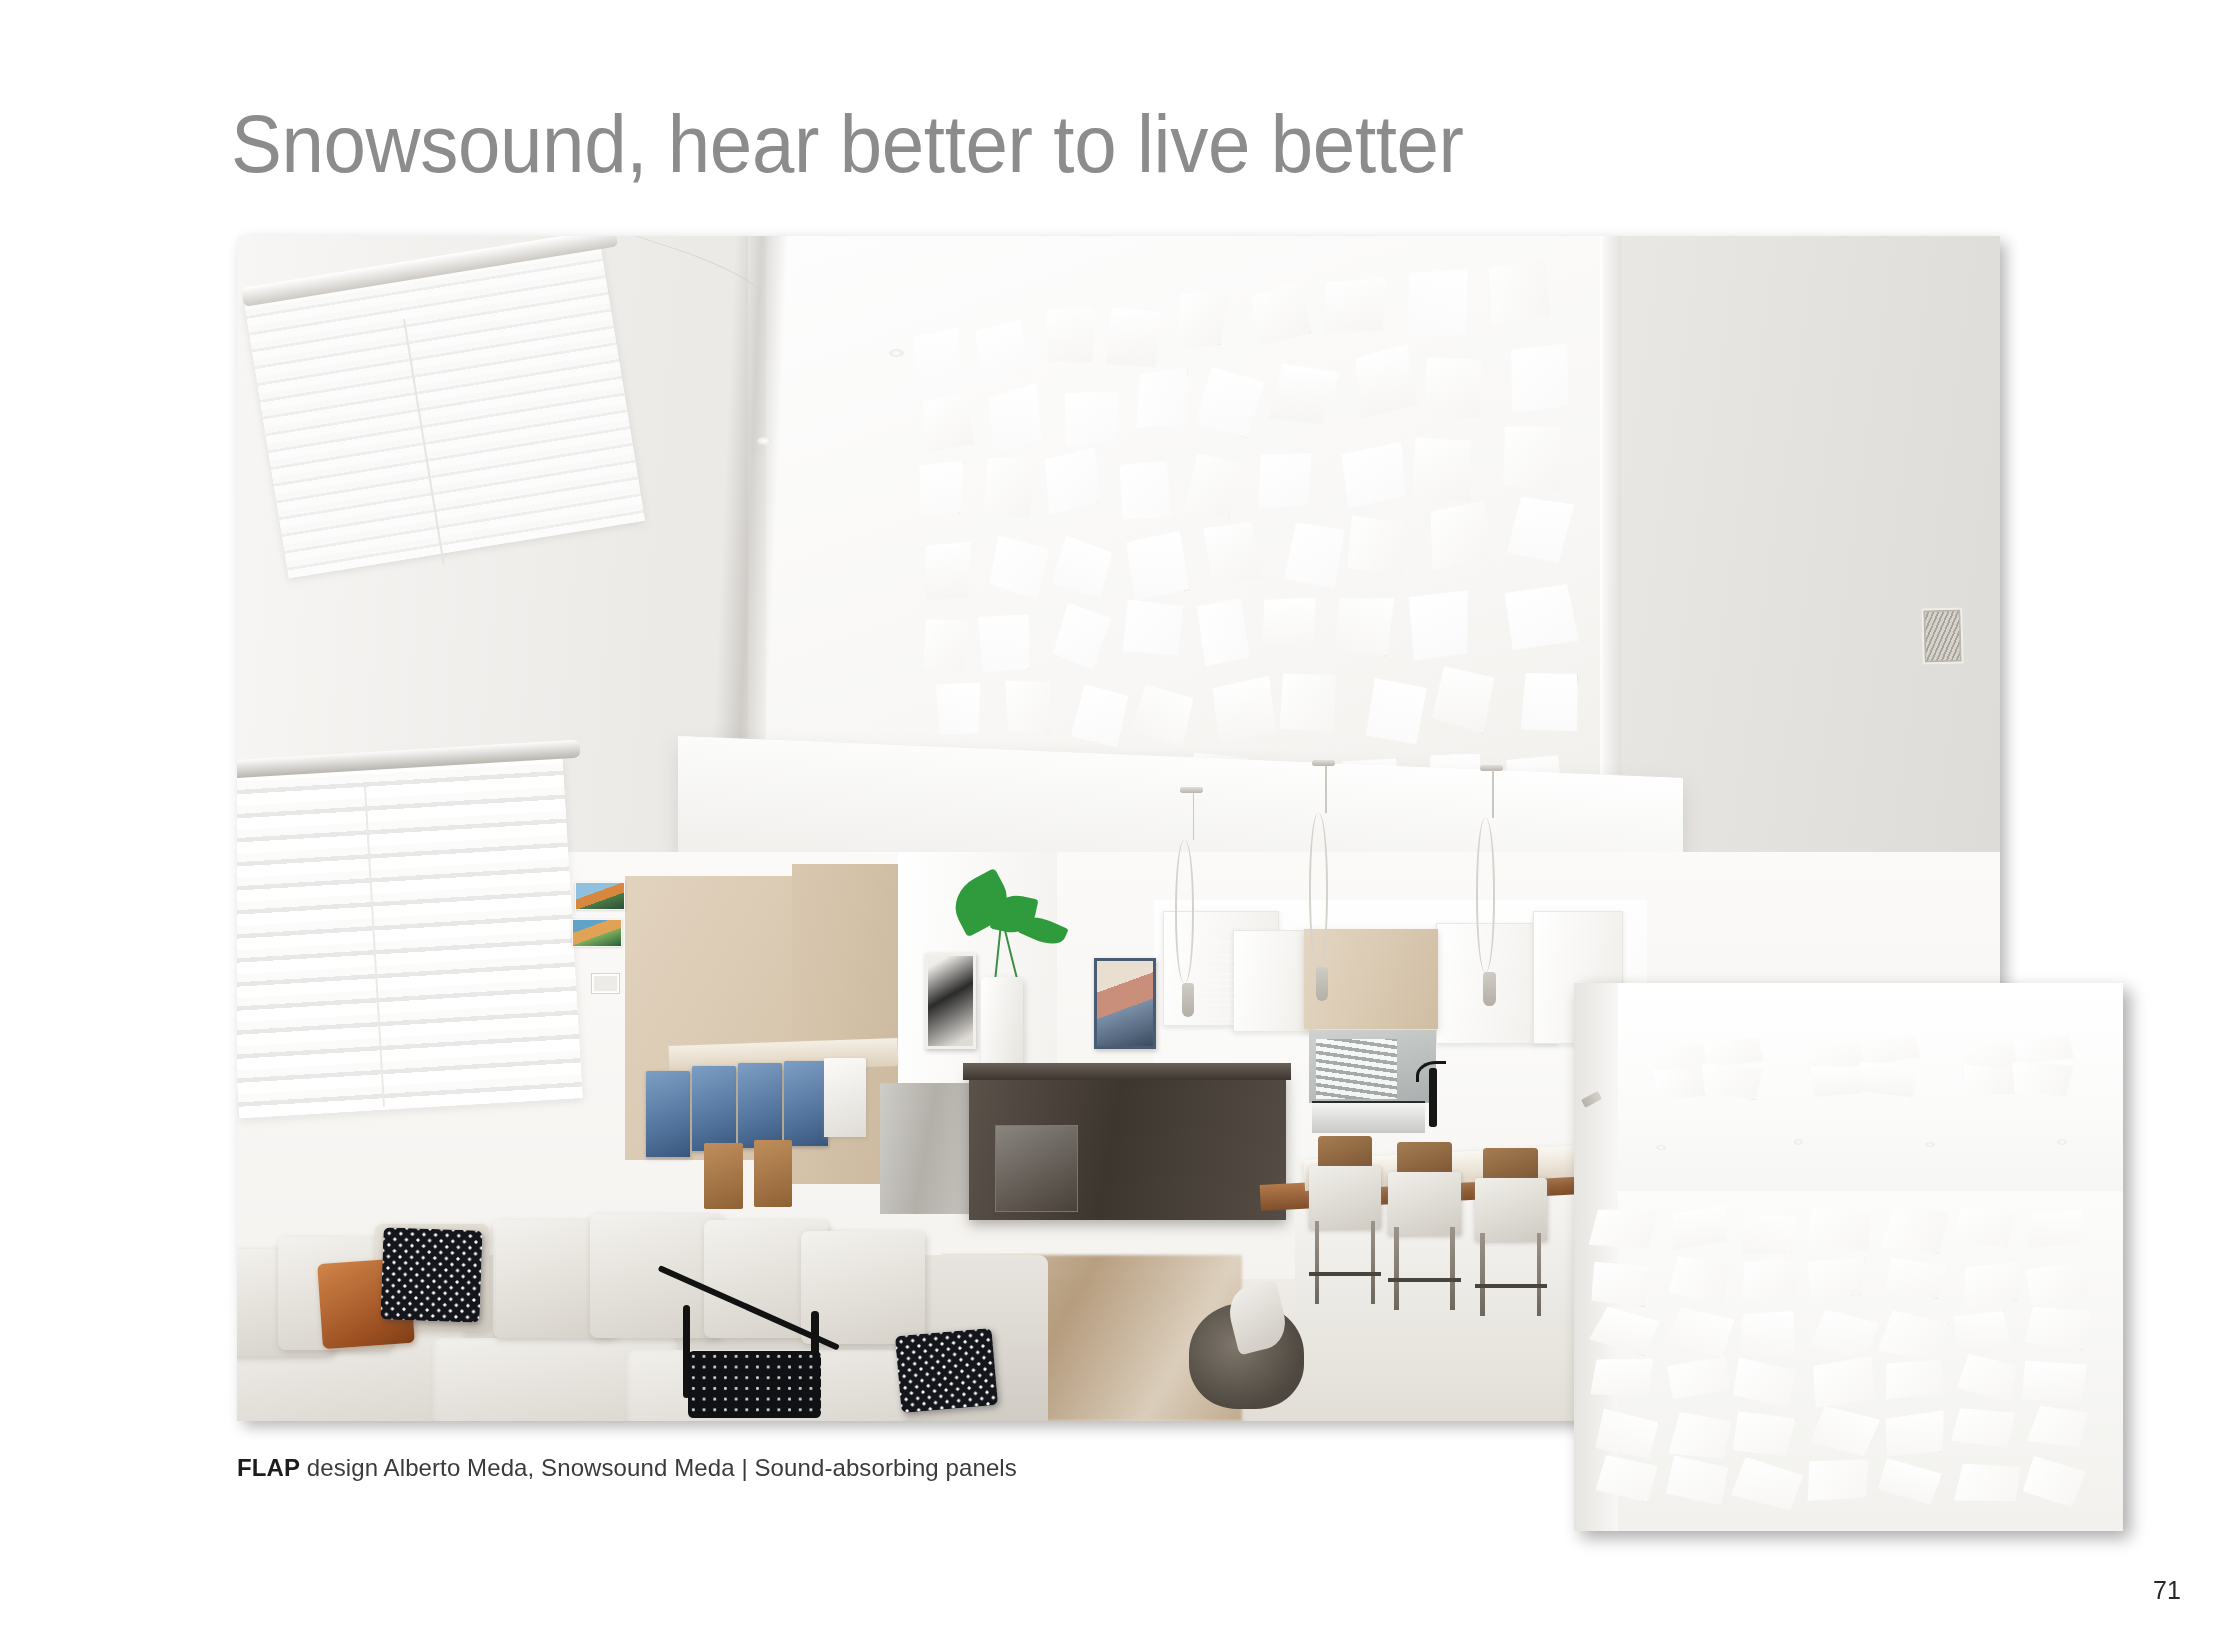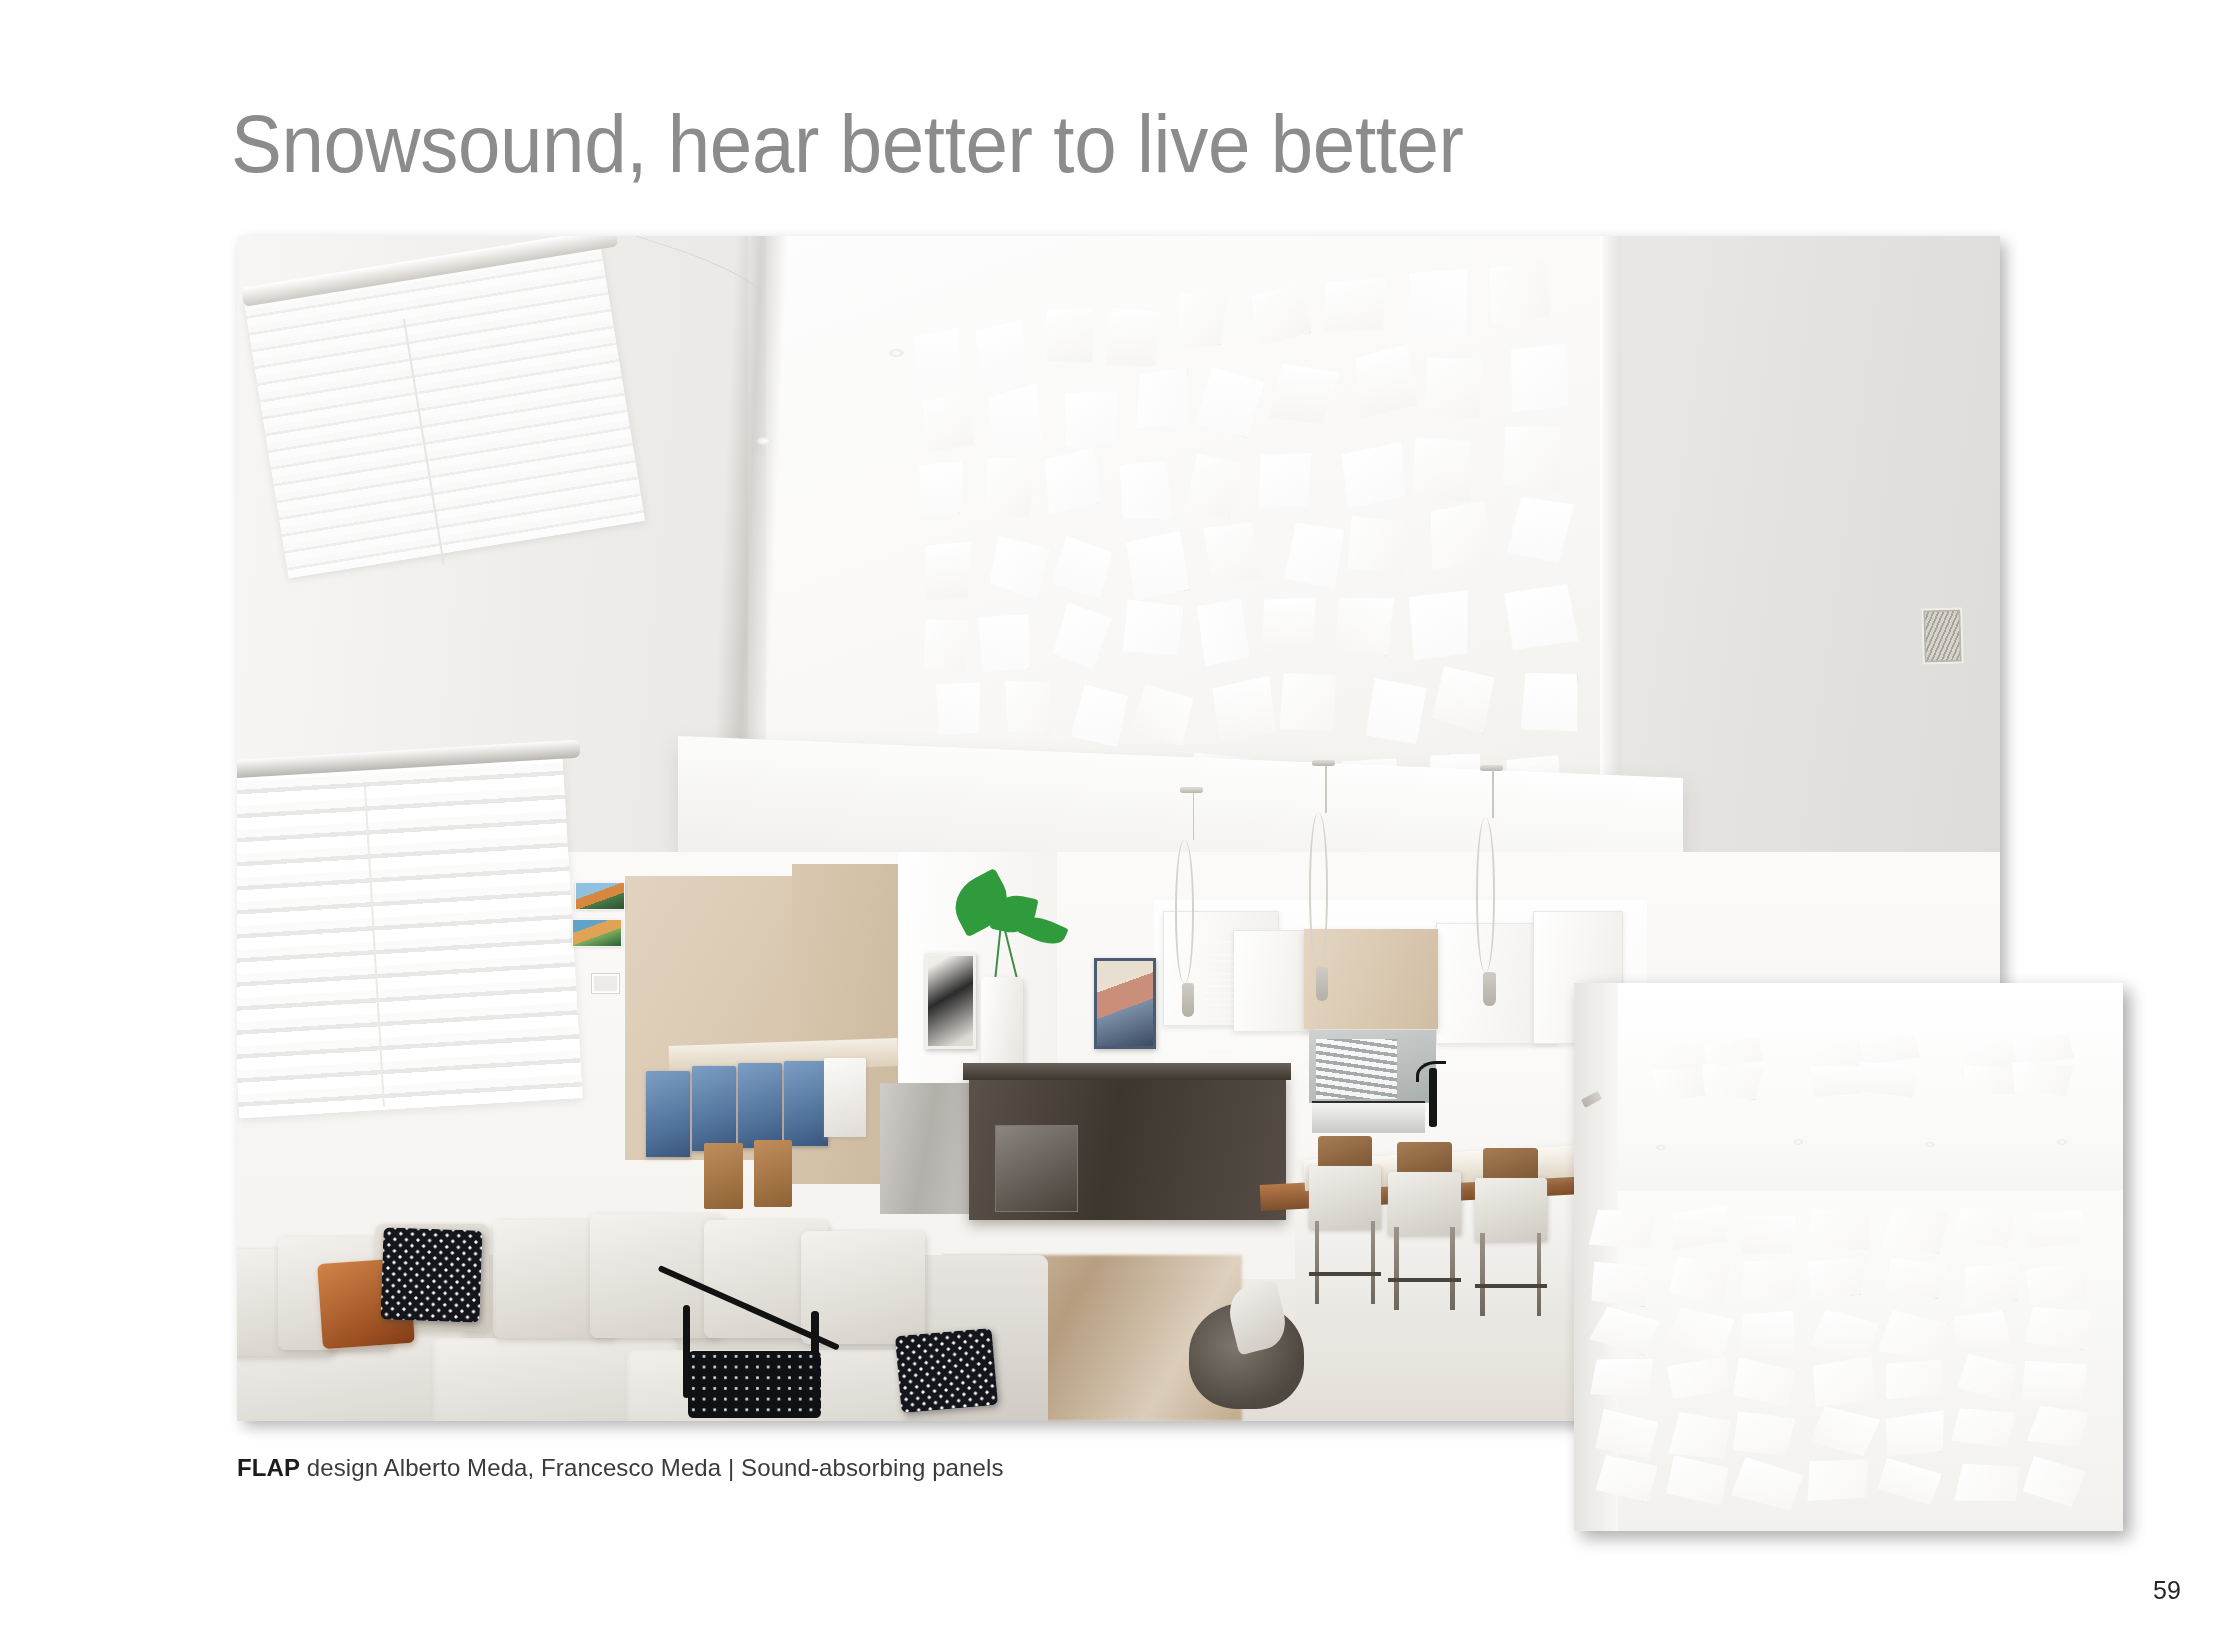--- a/index.html
+++ b/index.html
@@ -732,17 +732,17 @@
       <div class="wf" style="left: 14.8137%; top: 80.5276%; width: 11.6513%; height: 13.6667%; transform: rotate(8.2deg) skewX(3.5deg); clip-path: polygon(8.56716% 0%, 100% 10.2822%, 93.7226% 100%, 0% 90.8943%); background: linear-gradient(145deg, rgb(255, 255, 255), rgb(247, 246, 244));"></div>
       <div class="wf" style="left: 27.8195%; top: 81.4999%; width: 12.8874%; height: 13.9429%; transform: rotate(11.8deg) skewX(-0.2deg); clip-path: polygon(9.95176% 0%, 100% 13.8957%, 92.1773% 100%, 0% 92.2995%); background: linear-gradient(165deg, rgb(255, 255, 255), rgb(247, 246, 244));"></div>
       <div class="wf" style="left: 41.5874%; top: 80.1066%; width: 12.7482%; height: 13.715%; transform: rotate(-6.9deg) skewX(0.2deg); clip-path: polygon(10.7772% 0%, 100% 11.7148%, 88.64% 100%, 0% 91.3038%); background: linear-gradient(127deg, rgb(255, 255, 255), rgb(247, 246, 244));"></div>
       <div class="wf" style="left: 55.8415%; top: 81.7757%; width: 11.9169%; height: 12.0078%; transform: rotate(11.7deg) skewX(2.5deg); clip-path: polygon(7.4446% 0%, 100% 12.5055%, 88.5883% 100%, 0% 86.6363%); background: linear-gradient(183deg, rgb(255, 255, 255), rgb(247, 246, 244));"></div>
       <div class="wf" style="left: 70.338%; top: 81.7136%; width: 13.182%; height: 12.3651%; transform: rotate(-1deg) skewX(2.9deg); clip-path: polygon(16.4721% 0%, 100% 11.6295%, 90.998% 100%, 0% 95.3783%); background: linear-gradient(120deg, rgb(255, 255, 255), rgb(247, 246, 244));"></div>
       <div class="wf" style="left: 84.1511%; top: 80.9086%; width: 11.3662%; height: 13.9853%; transform: rotate(10.5deg) skewX(-0.3deg); clip-path: polygon(7.83542% 0%, 100% 13.913%, 87.0331% 100%, 0% 84.219%); background: linear-gradient(111deg, rgb(255, 255, 255), rgb(247, 246, 244));"></div>
     </div>
 </div>
 
 <div id="caption">
-  <span class="bold">FLAP</span><span> design Alberto Meda, Francesco Meda | Sound-absorbing panels</span>
+  <span class="bold">FLAP</span><span> design Alberto Meda, Snowsound Meda | Sound-absorbing panels</span>
 </div>
 
-<div id="folio">59</div>
+<div id="folio">71</div>
 
 
 </body></html>

